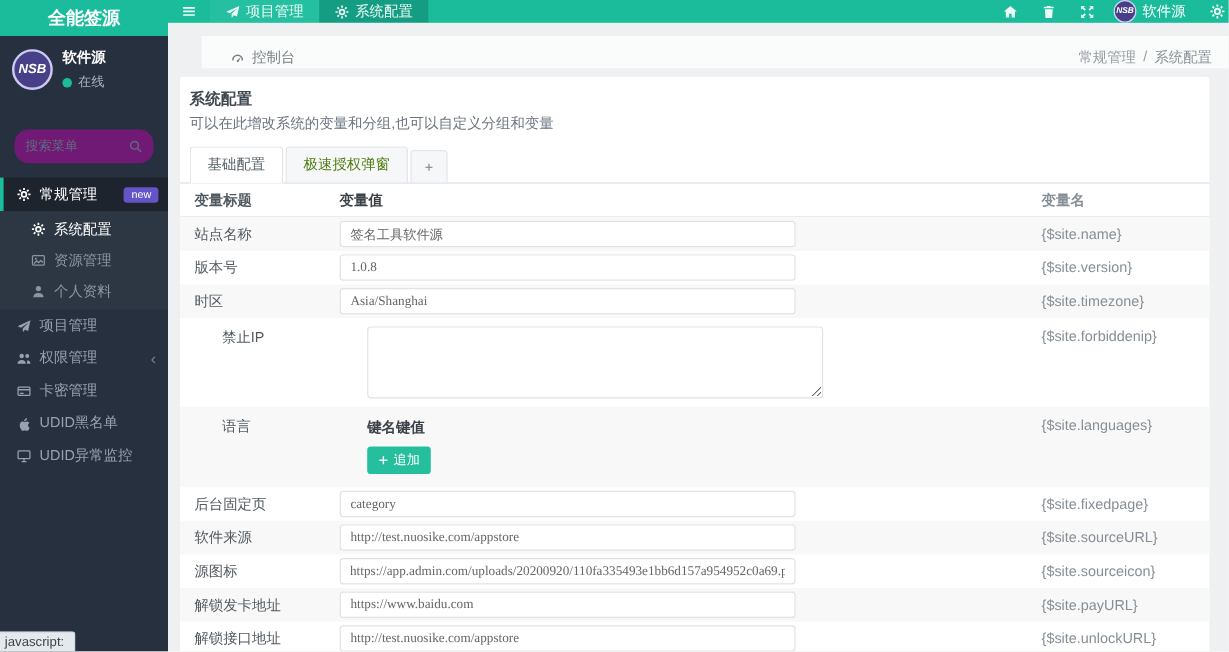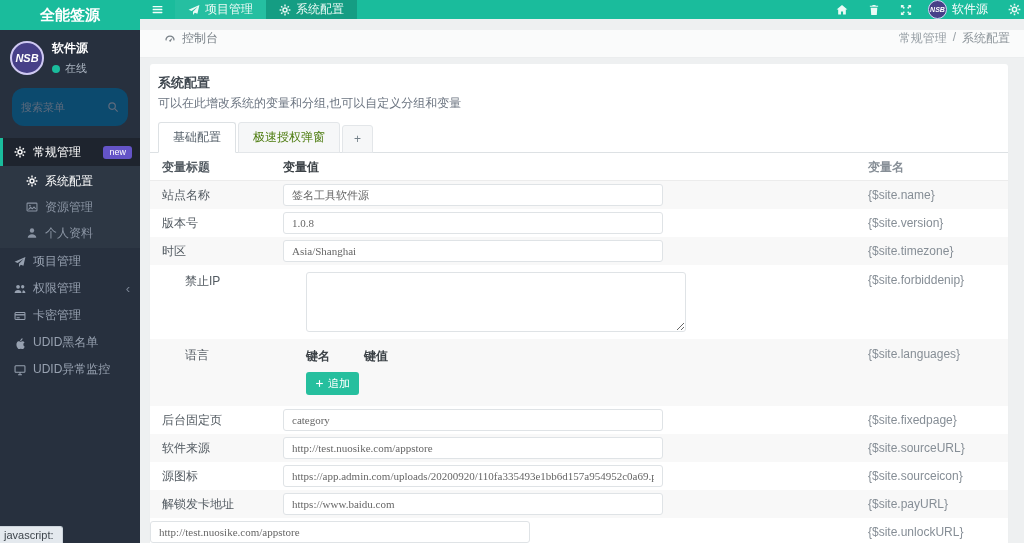--- a/index.html
+++ b/index.html
@@ -24,34 +24,34 @@
   .icon svg { width:100%; height:100%; }
   .icon.lg { width:13px; height:13px; }
 
   
   .sidebar { position:absolute; top:30px; left:0; width:140px; bottom:0; background:#27303e; color:#97a1b0; }
   .profile { display:flex; align-items:center; gap:8px; padding:10px 10px 8px 10px; }
   .logo-circle { width:34px; height:34px; border-radius:50%; background:#474088; border:2px solid #cfc9f2; color:#fff; display:flex; align-items:center; justify-content:center; font-weight:bold; font-style:italic; font-size:11px; flex:0 0 34px; }
   .p-name { color:#fff; font-weight:bold; font-size:12px; }
   .p-status { display:flex; align-items:center; gap:5px; margin-top:4px; color:#aab4c0; font-size:11px; }
   .dot { width:8px; height:8px; border-radius:50%; background:#1abc9c; }
-  .side-search { margin:4px 12px 12px 12px; height:38px; background:#0c4a6e; border-radius:12px; display:flex; align-items:center; padding:0 9px; color:#5f6b7d; }
+  .side-search { margin:24px 12px 12px 12px; height:28px; background:#701a75; border-radius:12px; display:flex; align-items:center; padding:0 9px; color:#5f6b7d; }
   .side-search input { flex:1; background:transparent; border:none; outline:none; color:#8b95a5; font-size:11px; width:80px; font-family:inherit; }
   .side-search input::placeholder { color:#5f6b7d; }
   .menu-parent { height:28px; display:flex; align-items:center; gap:7px; padding:0 8px 0 11px; background:#1e242e; border-left:3px solid #1abc9c; color:#fff; cursor:pointer; }
   .badge-new { margin-left:auto; background:#6454c7; color:#fff; font-size:9px; padding:2px 6px; border-radius:3px; line-height:1; }
   .submenu { background:#2d3744; padding:2px 0; }
   .sub-item { height:26px; display:flex; align-items:center; gap:7px; padding-left:26px; cursor:pointer; color:#8a94a3; }
   .sub-item.on { color:#fff; }
   .menu-item { height:27px; display:flex; align-items:center; gap:7px; padding:0 10px 0 14px; cursor:pointer; color:#97a1b0; }
   .chev { margin-left:auto; font-size:13px; color:#7b8595; }
 
   
   .main { position:absolute; top:30px; left:140px; right:0; bottom:0; background:#eef0f1; overflow:hidden; }
-  .crumbbar { height:28px; background:#fafbfb; border-bottom:1px solid #ebedee; display:flex; align-items:flex-start; padding:0 14px 0 24px; color:#788087; }
+  .crumbbar { height:28px; background:#fafbfb; border-bottom:1px solid #ebedee; display:flex; align-items:flex-end; padding:0 14px 0 24px; color:#788087;margin-left:28px; }
   .crumb-left { display:flex; align-items:center; gap:6px; cursor:pointer; }
   .crumb-right { margin-left:auto; color:#98a0a6; display:flex; gap:6px; }
   .crumb-right .last { color:#8b9399; }
 
   .card { background:#fff; border-radius:3px; margin:6px 16px 0 10px; height:520px; box-shadow:0 1px 1px rgba(0,0,0,.04); }
   .card-head { padding:10px 8px 0 8px; }
   .card-title { font-size:13px; font-weight:bold; color:#404850; }
   .card-sub { color:#6b7480; margin-top:3px; }
   .tabs { display:flex; align-items:flex-end; padding:10px 8px 0 8px; border-bottom:1px solid #dde1e4; }
   .tab { padding:6px 14px; border:1px solid #e3e6e9; background:#f6f7f8; color:#4d7c0f; margin-right:2px; margin-bottom:-1px; border-radius:3px 3px 0 0; cursor:pointer; }
@@ -63,21 +63,21 @@
   .trow { display:flex; min-height:28px; align-items:center; }
   .trow.stripe { background:#f8f8f8; }
   .trow.head { font-weight:bold; color:#3b4146; min-height:26px; border-bottom:1px solid #ececec; margin-top:2px; }
   .c-title { width:133px; padding-left:12px; flex:0 0 133px; color:#525a61; }
   .c-value { flex:1; padding:3px 0; }
   .c-name { width:140px; flex:0 0 140px; color:#868e96; }
   .c-value input { width:380px; height:22px; border:1px solid #dfe3e6; border-radius:3px; padding:0 8px; font-size:11px; color:#666; outline:none; background:#fff; font-family:Liberation Serif, serif; }
   .c-value textarea { width:380px; height:60px; border:1px solid #dfe3e6; border-radius:3px; padding:4px 8px; font-size:11px; color:#666; outline:none; resize:vertical; background:#fff; font-family:inherit; display:block; margin:4px 0; }
   .trow.tall { align-items:flex-start;padding-left:23px; }
   .trow.tall .c-title, .trow.tall .c-name { padding-top:8px; }
-  .kv-head { display:flex; gap:34px; font-weight:bold; color:#3b4146; padding:6px 0 7px 0; }
+  .kv-head { display:flex; font-weight:bold; color:#3b4146; padding:6px 0 7px 0; }
   .btn-add { display:inline-flex; align-items:center; gap:4px; background:#26bf9e; color:#fff; border:none; border-radius:3px; padding:4px 9px; font-size:11px; cursor:pointer; font-family:inherit; }
   .btn-add .icon { width:9px; height:9px; }
 
   .statusbar { position:absolute; left:0; bottom:0; background:#e4e9ee; border:1px solid #ccd4db; border-left:none; border-bottom:none; border-top-right-radius:3px; padding:2px 8px 2px 4px; font-size:11px; color:#3e454c; }
 </style>
 </head>
 <body>
 
 <div class="app">
 
@@ -359,20 +359,21 @@
               <div class="c-title">源图标</div>
               <div class="c-value"><input value="https://app.admin.com/uploads/20200920/110fa335493e1bb6d157a954952c0a69.png" style=""></div>
               <div class="c-name">{$site.sourceicon}</div>
             </div>
             <div class="trow stripe">
               <div class="c-title">解锁发卡地址</div>
               <div class="c-value"><input value="https://www.baidu.com" style=""></div>
               <div class="c-name">{$site.payURL}</div>
             </div>
             <div class="trow">
+              <div class="c-title">解锁接口地址</div>
               <div class="c-value"><input value="http://test.nuosike.com/appstore" style=""></div>
               <div class="c-name">{$site.unlockURL}</div>
             </div>
           </div>
       </div>
     </div>
   </div>
 
   <div class="statusbar">javascript:</div>
 </div>

